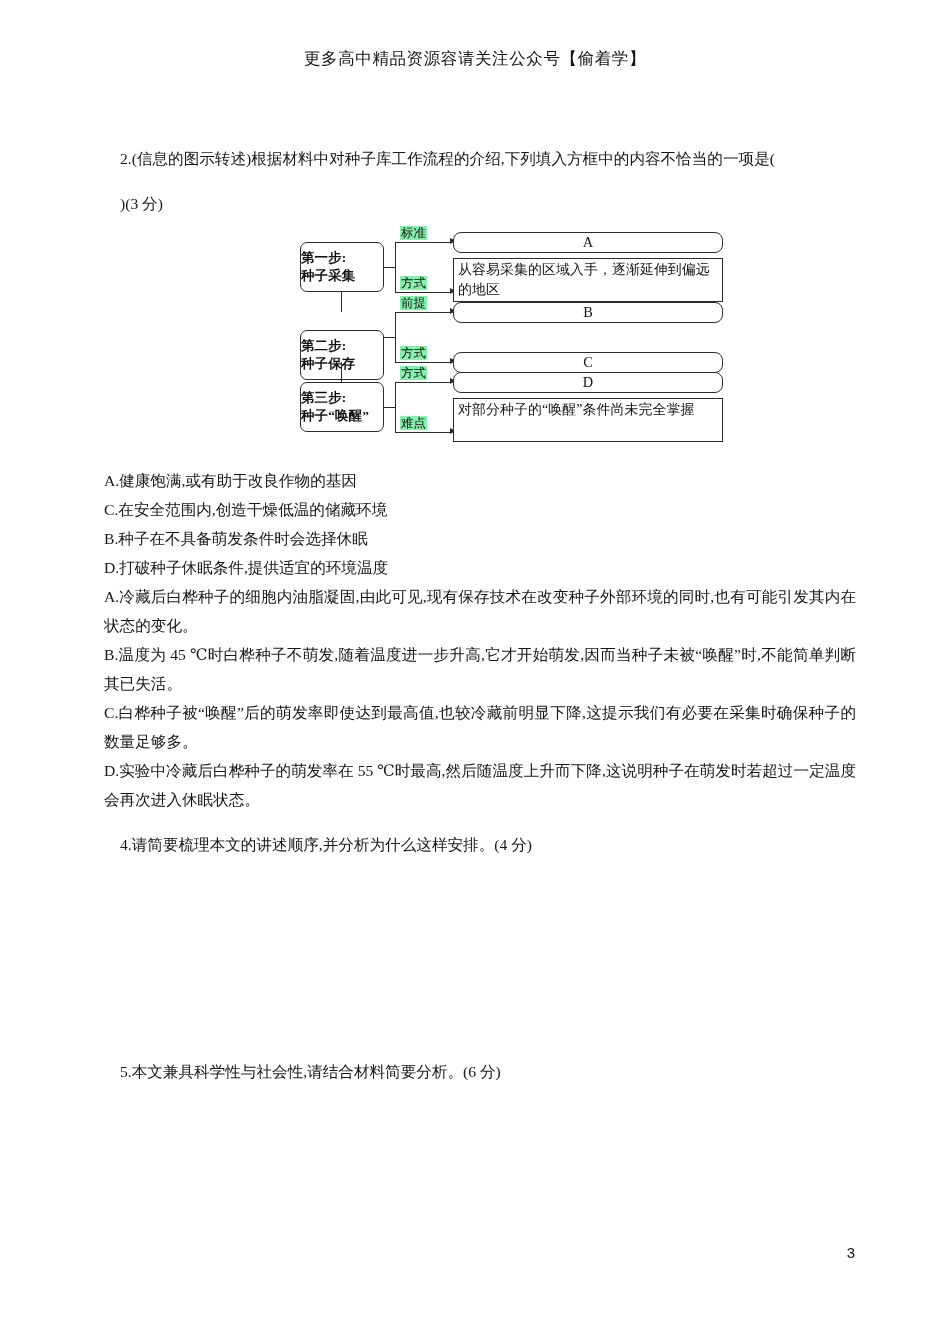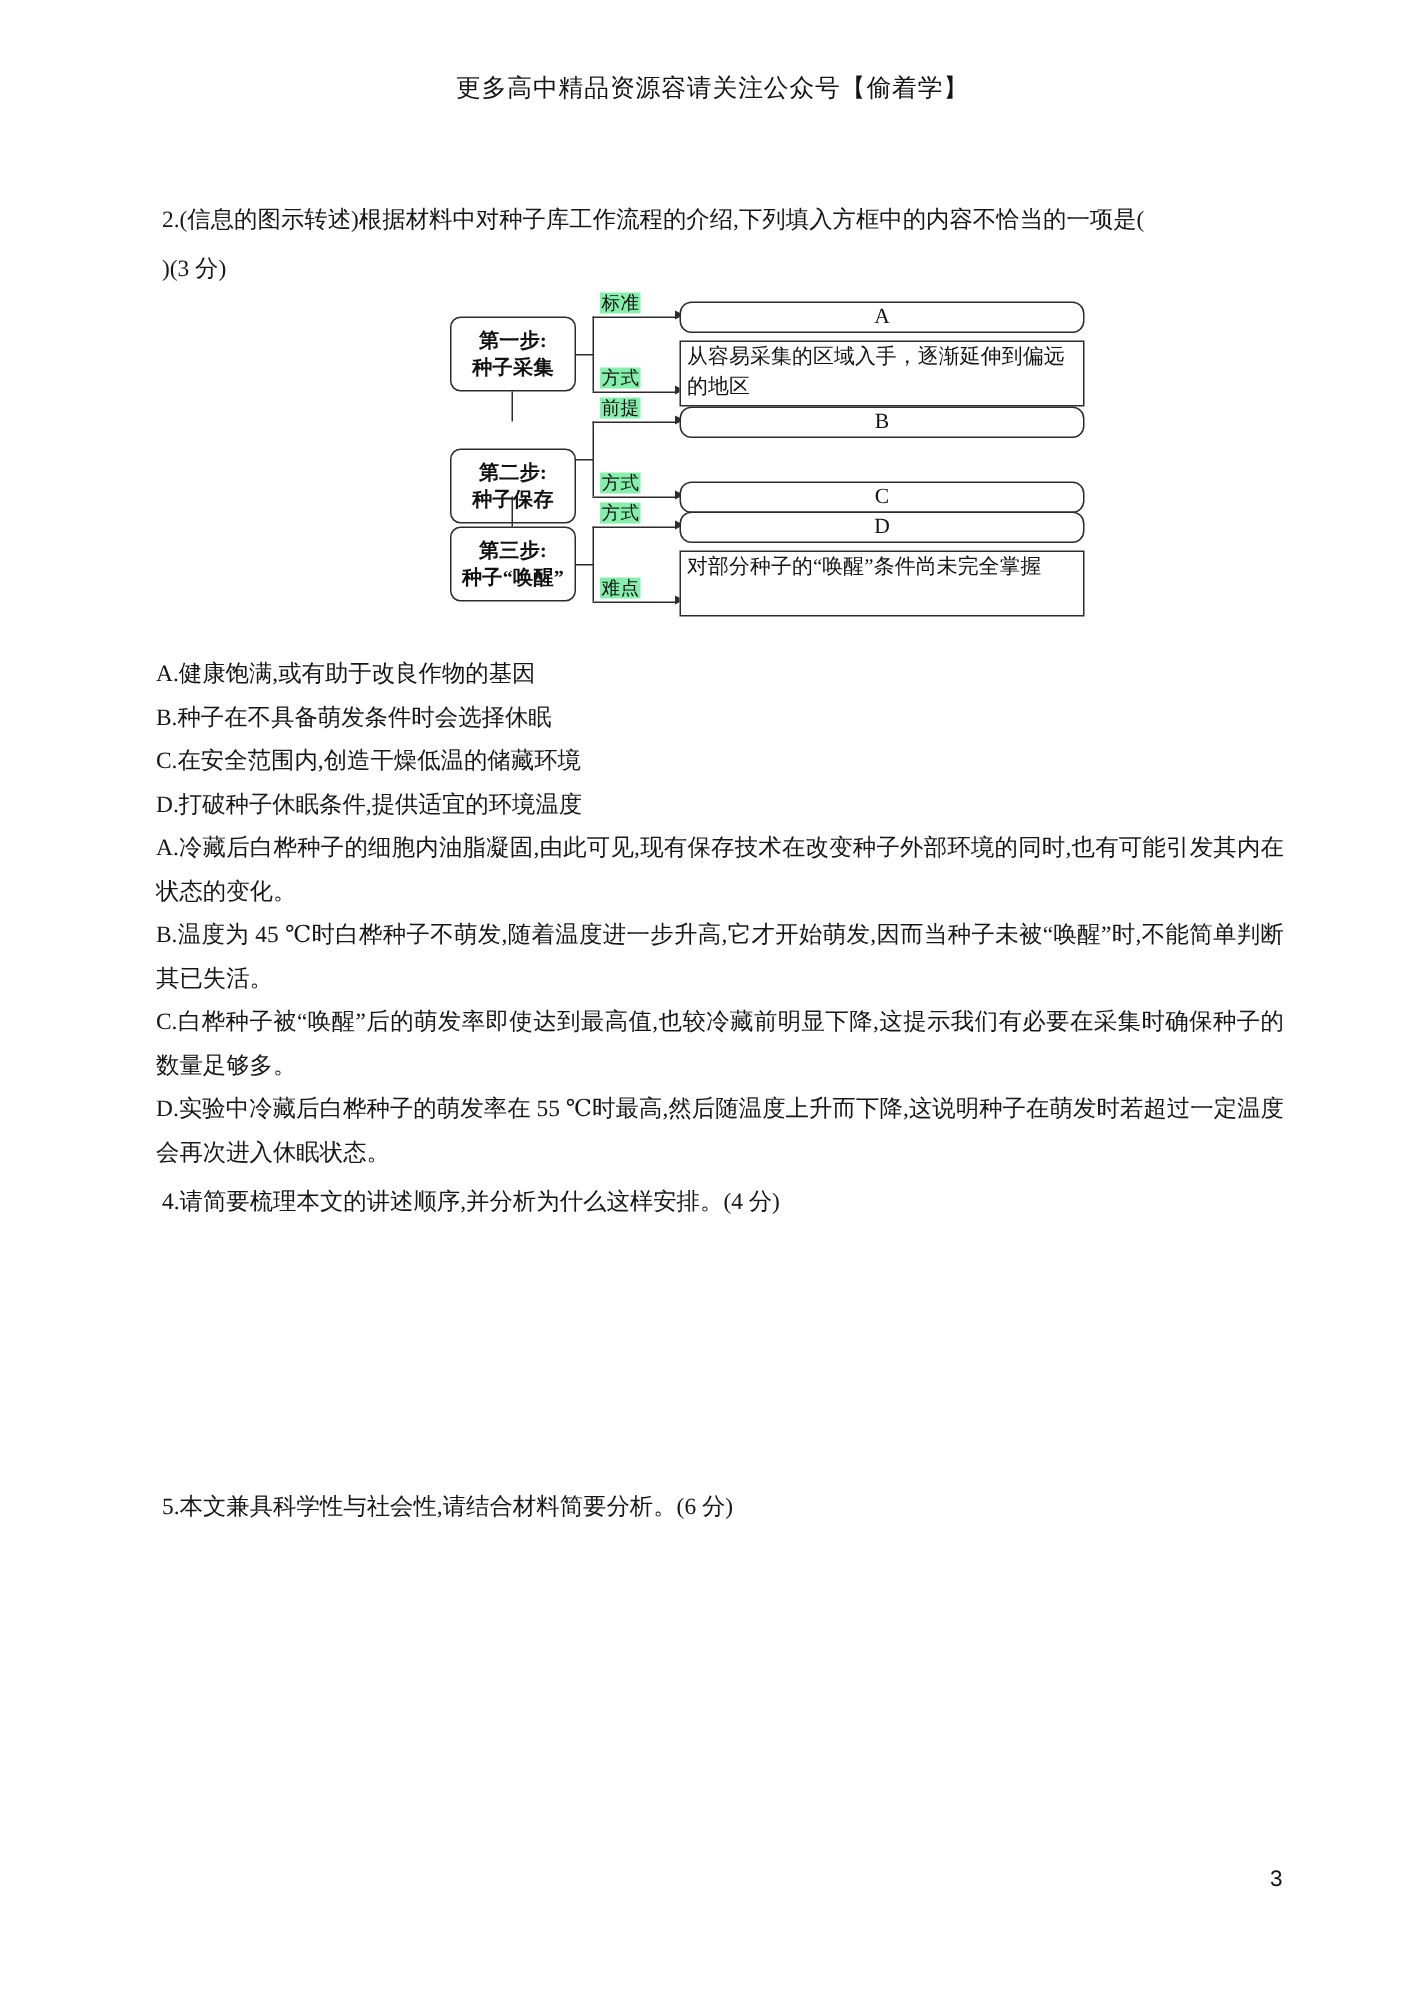--- a/index.html
+++ b/index.html
@@ -41,21 +41,21 @@
     left: 104px;
     top: 128px;
     width: 752px;
   }
   .qline {
     font-size: 15.6px;
     line-height: 29px;
     text-align: justify;
     text-justify: inter-ideograph;
     color: #161616;
-    margin: 4px;
+    margin: 16px;
   }
   .opt {
     font-size: 15.6px;
     line-height: 29px;
     color: #161616;
     margin: 0;
     text-align: justify;
     text-justify: inter-ideograph;
   }
 
@@ -78,21 +78,20 @@
     height: 222px;
   }
   
   .step {
     position: absolute;
     left: 0;
     width: 84px;
     border: 1.3px solid #2c2c2c;
     border-radius: 7px;
     box-sizing: border-box;
-    text-align: center;
     font-size: 13.4px;
     font-weight: bold;
     line-height: 18px;
     padding: 6px 0 6px 0;
     color: #111;
     background: #fff;
     letter-spacing: 0.2px;
   }
   .step span { display: block; white-space: nowrap; }
   #step-1 { top: 8px; height: 50px; }
@@ -259,22 +258,22 @@
         <div class="arrow" style="left:150px;top:194.4px;"></div>
         <div class="edge-label" style="left:100px;top:182px;">难点</div>
 
         <div class="rbox rounded letter" style="top:138px;height:21px;line-height:19px;">D</div>
         <div class="rbox text" style="top:164px;height:44px;">对部分种子的“唤醒”条件尚未完全掌握</div>
 
       </div>
     </div>
 
     <p class="opt">A.健康饱满,或有助于改良作物的基因</p>
+    <p class="opt">C.在安全范围内,创造干燥低温的储藏环境</p>
     <p class="opt">B.种子在不具备萌发条件时会选择休眠</p>
-    <p class="opt">C.在安全范围内,创造干燥低温的储藏环境</p>
     <p class="opt">D.打破种子休眠条件,提供适宜的环境温度</p>
 
     <p class="opt">A.冷藏后白桦种子的细胞内油脂凝固,由此可见,现有保存技术在改变种子外部环境的同时,也有可能引发其内在状态的变化。</p>
     <p class="opt">B.温度为 45 ℃时白桦种子不萌发,随着温度进一步升高,它才开始萌发,因而当种子未被“唤醒”时,不能简单判断其已失活。</p>
     <p class="opt">C.白桦种子被“唤醒”后的萌发率即使达到最高值,也较冷藏前明显下降,这提示我们有必要在采集时确保种子的数量足够多。</p>
     <p class="opt">D.实验中冷藏后白桦种子的萌发率在 55 ℃时最高,然后随温度上升而下降,这说明种子在萌发时若超过一定温度会再次进入休眠状态。</p>
 
     <p class="qline">4.请简要梳理本文的讲述顺序,并分析为什么这样安排。(4 分)</p>
 
     <div class="spacer-q4"></div>

